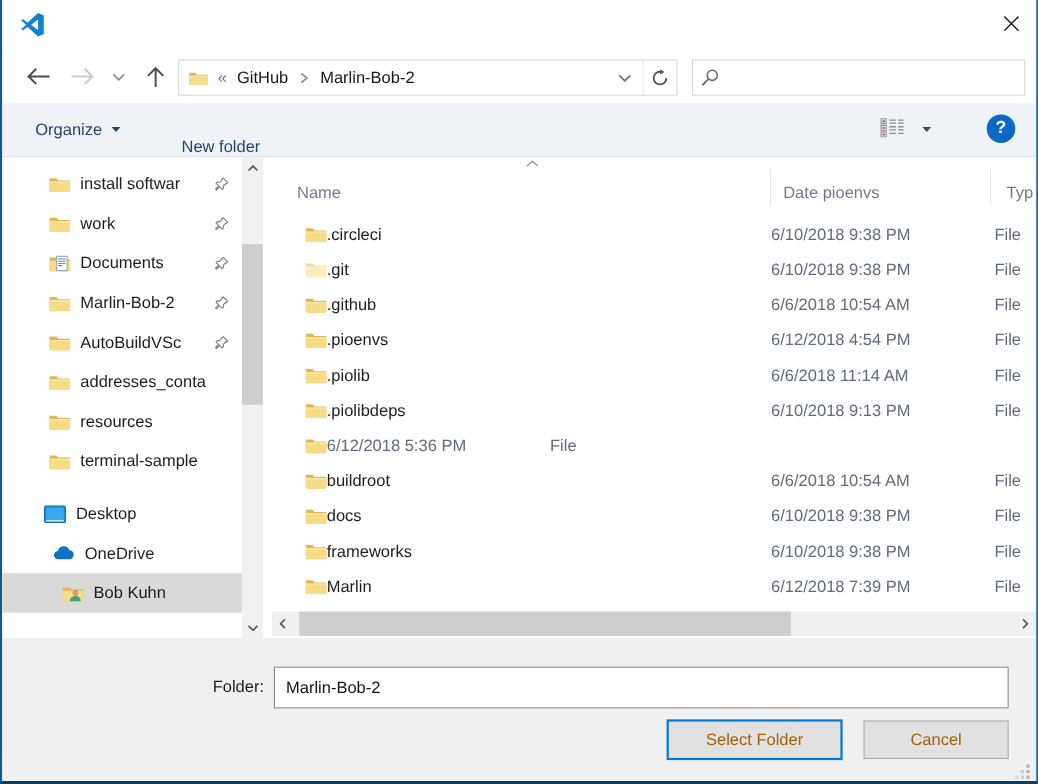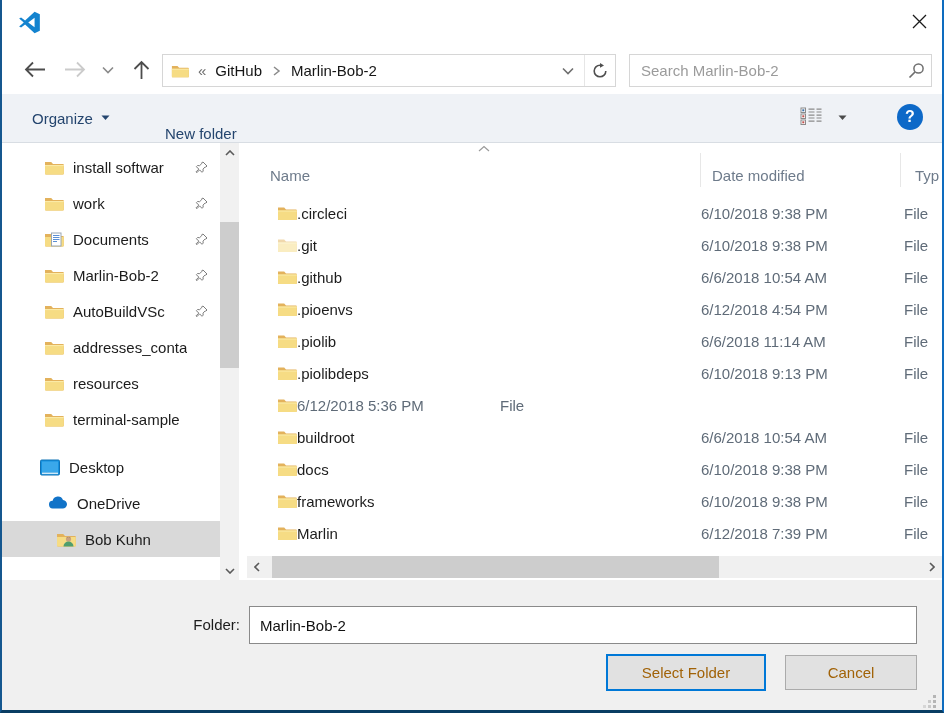--- a/index.html
+++ b/index.html
@@ -163,21 +163,20 @@
       </div>
       <div class="refresh-btn">
         <svg width="16" height="16" viewBox="0 0 16 16">
           <path d="M13.8 8 A5.8 5.8 0 1 1 8 2.2" stroke="#4f4f4f" stroke-width="1.6" fill="none"></path>
           <path d="M8 0 L12 2.4 L8 4.8 Z" fill="#4f4f4f"></path>
         </svg>
       </div>
     </div>
 
     <div class="searchbox">
-      <input type="text" placeholder="Search Marlin-Bob-2" style="">
       <span class="search-ico">
         <svg width="17" height="17" viewBox="0 0 17 17">
           <circle cx="10.5" cy="6.5" r="4.6" stroke="#6f6f6f" stroke-width="1.5" fill="none"></circle>
           <path d="M7 10 L1.5 15.5" stroke="#6f6f6f" stroke-width="1.7" fill="none"></path>
         </svg>
       </span>
     </div>
   </div>
 
   <div class="toolbar">
@@ -359,21 +358,21 @@
         </svg>
       </div>
     </div>
 
     <div class="filearea">
       <div class="lv-header">
         <svg class="sort-chev" width="14" height="8" viewBox="0 0 14 8">
           <path d="M2 6 L7 1.5 L12 6" stroke="#9a9a9a" stroke-width="1.2" fill="none"></path>
         </svg>
         <span class="col-label col-name">Name</span>
-        <span class="col-label col-date">Date modified</span>
+        <span class="col-label col-date">Date pioenvs</span>
         <span class="col-label col-type">Typ</span>
         <span class="col-sep sep1"></span>
         <span class="col-sep sep2"></span>
       </div>
 
       <div class="rows">
         <div class="row">
             <svg class="f-ico" viewBox="0 0 20 16">
               <path d="M1 2.5 h6.2 l1.8 2 H19 a.8.8 0 0 1 .8.8 V14 a1 1 0 0 1 -1 1 H2 a1 1 0 0 1 -1 -1 Z" fill="#e3b25c"></path>
               <path d="M1 5.5 H19.8 V14 a1 1 0 0 1 -1 1 H2 a1 1 0 0 1 -1 -1 Z" fill="#f6dc84"></path>

